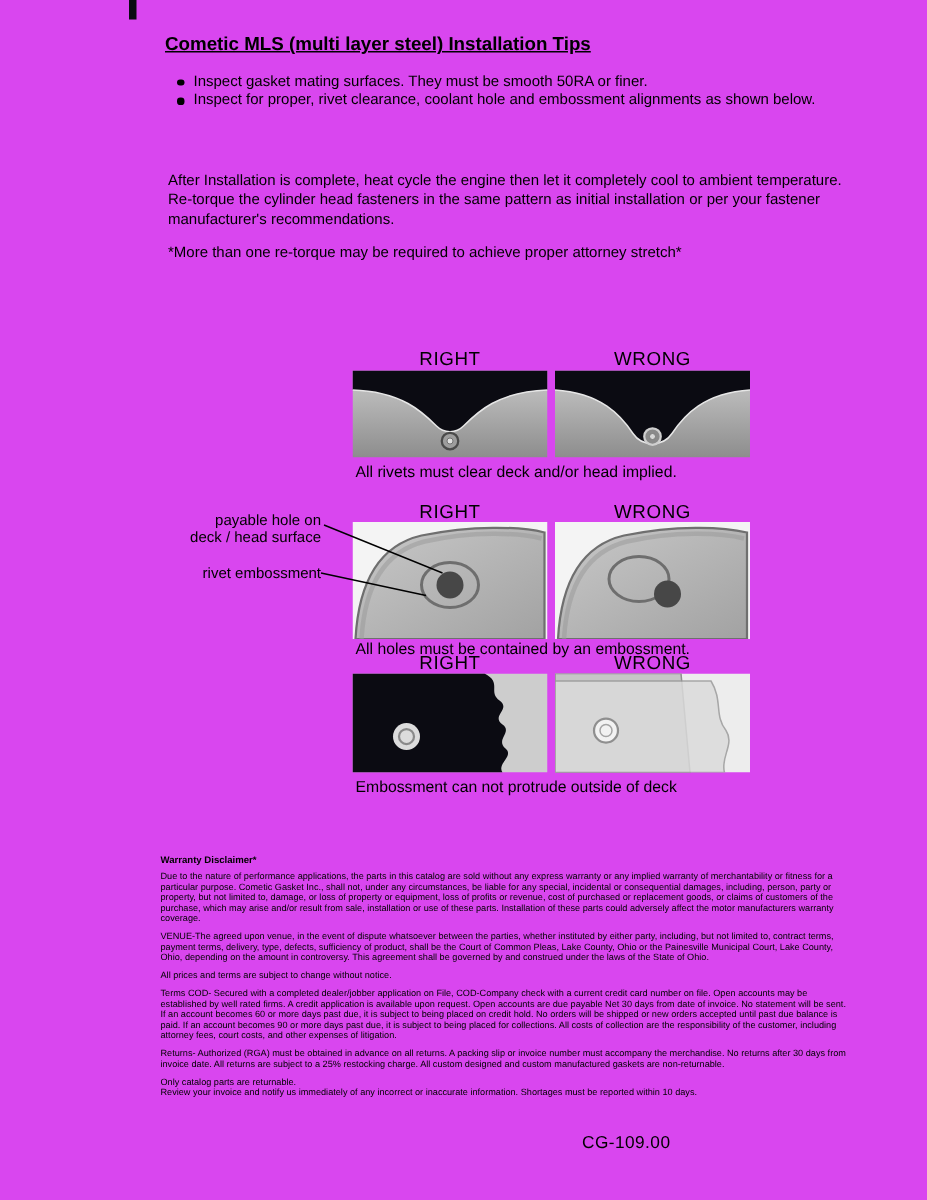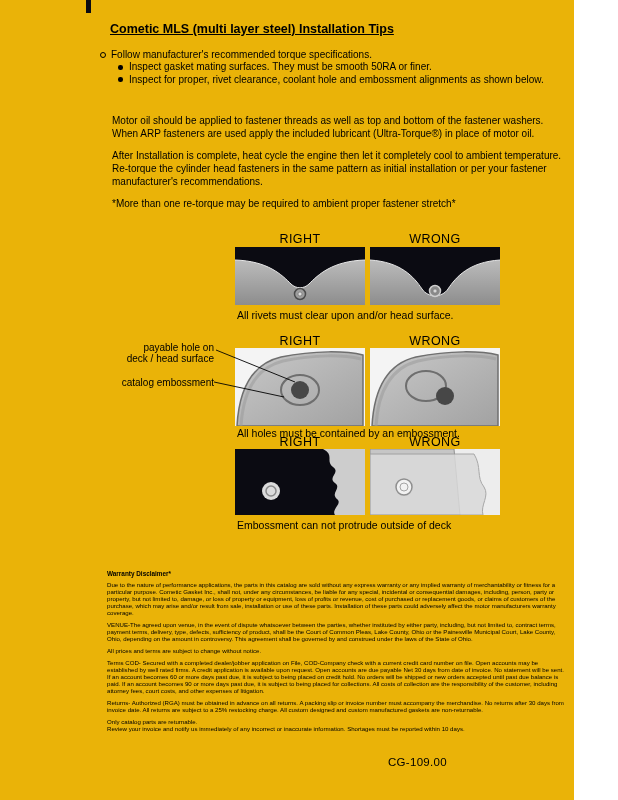--- a/index.html
+++ b/index.html
@@ -1,17 +1,17 @@
 <!DOCTYPE html>
 <html><head>
 <meta charset="utf-8">
 <style>
   html,body { margin:0; padding:0; background:#ffffff; }
   .page {
-    position:relative; width:574px; height:800px; background:#eab308;
+    position:relative; width:618px; height:800px; background:#d946ef;
     font-family:"Liberation Sans", sans-serif; color:#000; overflow:hidden;
   }
   .corner-mark { position:absolute; left:86px; top:0; width:5px; height:13px; background:#0b0b12; }
 
   .title {
     position:absolute; left:110px; top:22px;
     font-size:12.5px; font-weight:bold; text-decoration:underline;
   }
 
   .tips { position:absolute; left:100px; top:49px; font-size:10px; line-height:12.3px; width:470px; }
@@ -50,29 +50,27 @@
 </head>
 <body>
 
 <div class="page">
 
   <div class="corner-mark"></div>
 
   <div class="title">Cometic MLS (multi layer steel) Installation Tips</div>
 
   <div class="tips">
-    <div class="tip"><span>Follow manufacturer's recommended torque specifications.</span></div>
     <div class="subtip"><span>Inspect gasket mating surfaces.  They must be smooth 50RA or finer.</span></div>
     <div class="subtip"><span>Inspect for proper, rivet clearance, coolant hole and embossment alignments as shown below.</span></div>
   </div>
 
   <div class="diesel">
-    <p>Motor oil should be applied to fastener threads as well as top and bottom of the fastener washers. When ARP fasteners are used apply the included lubricant (Ultra-Torque®) in place of motor oil.</p>
     <p>After Installation is complete, heat cycle the engine then let it completely cool to ambient temperature. Re-torque the cylinder head fasteners in the same pattern as initial installation or per your fastener manufacturer's recommendations.</p>
-    <p>*More than one re-torque may be required to ambient proper fastener stretch*</p>
+    <p>*More than one re-torque may be required to achieve proper attorney stretch*</p>
   </div>
 
   <div class="diagram">
 
     <div class="dhead col-right r1h">RIGHT</div>
     <div class="dhead col-wrong r1h">WRONG</div>
 
     <div class="dimg col-right r1i">
       <svg width="130" height="58" viewBox="0 0 130 58">
         <defs>
@@ -96,30 +94,30 @@
               <stop offset="1" stop-color="#8d8d8d"></stop>
           </linearGradient>
         </defs>
         <rect width="130" height="58" fill="url(#g2)"></rect>
         <path d="M0,0 H130 V13 C99,15 86,30 78,42 C72,51 58,51 52,42 C44,30 31,15 0,13 Z" fill="#0b0b12"></path>
         <path d="M0,13 C31,15 44,30 52,42 C58,51 72,51 78,42 C86,30 99,15 130,13" fill="none" stroke="#e6e6e6" stroke-width="1"></path>
         <circle cx="65" cy="44" r="5.5" fill="#8a8a8a" stroke="#cfcfcf" stroke-width="1.5"></circle>
         <circle cx="65" cy="44" r="2" fill="#d7d7d7" stroke="#777" stroke-width="0.6"></circle>
       </svg>
     </div>
-    <div class="dcap cap1">All rivets must clear upon and/or head surface.</div>
+    <div class="dcap cap1">All rivets must clear deck and/or head implied.</div>
 
     <div class="dhead col-right r2h">RIGHT</div>
     <div class="dhead col-wrong r2h">WRONG</div>
 
     <div class="lblgrp lbl-coolant">
       <div>payable hole on</div>
       <div>deck / head surface</div>
     </div>
-    <div class="lblgrp lbl-emboss">catalog embossment</div>
+    <div class="lblgrp lbl-emboss">rivet embossment</div>
 
     <div class="dimg col-right r2i">
       <svg width="130" height="78" viewBox="0 0 130 78">
         <defs>
           <linearGradient id="g3" x1="0" y1="0" x2="1" y2="1">
             <stop offset="0" stop-color="#c8c8c8"></stop>
               <stop offset="1" stop-color="#a2a2a2"></stop>
           </linearGradient>
         </defs>
         <rect width="130" height="78" fill="#f4f4f4"></rect>

